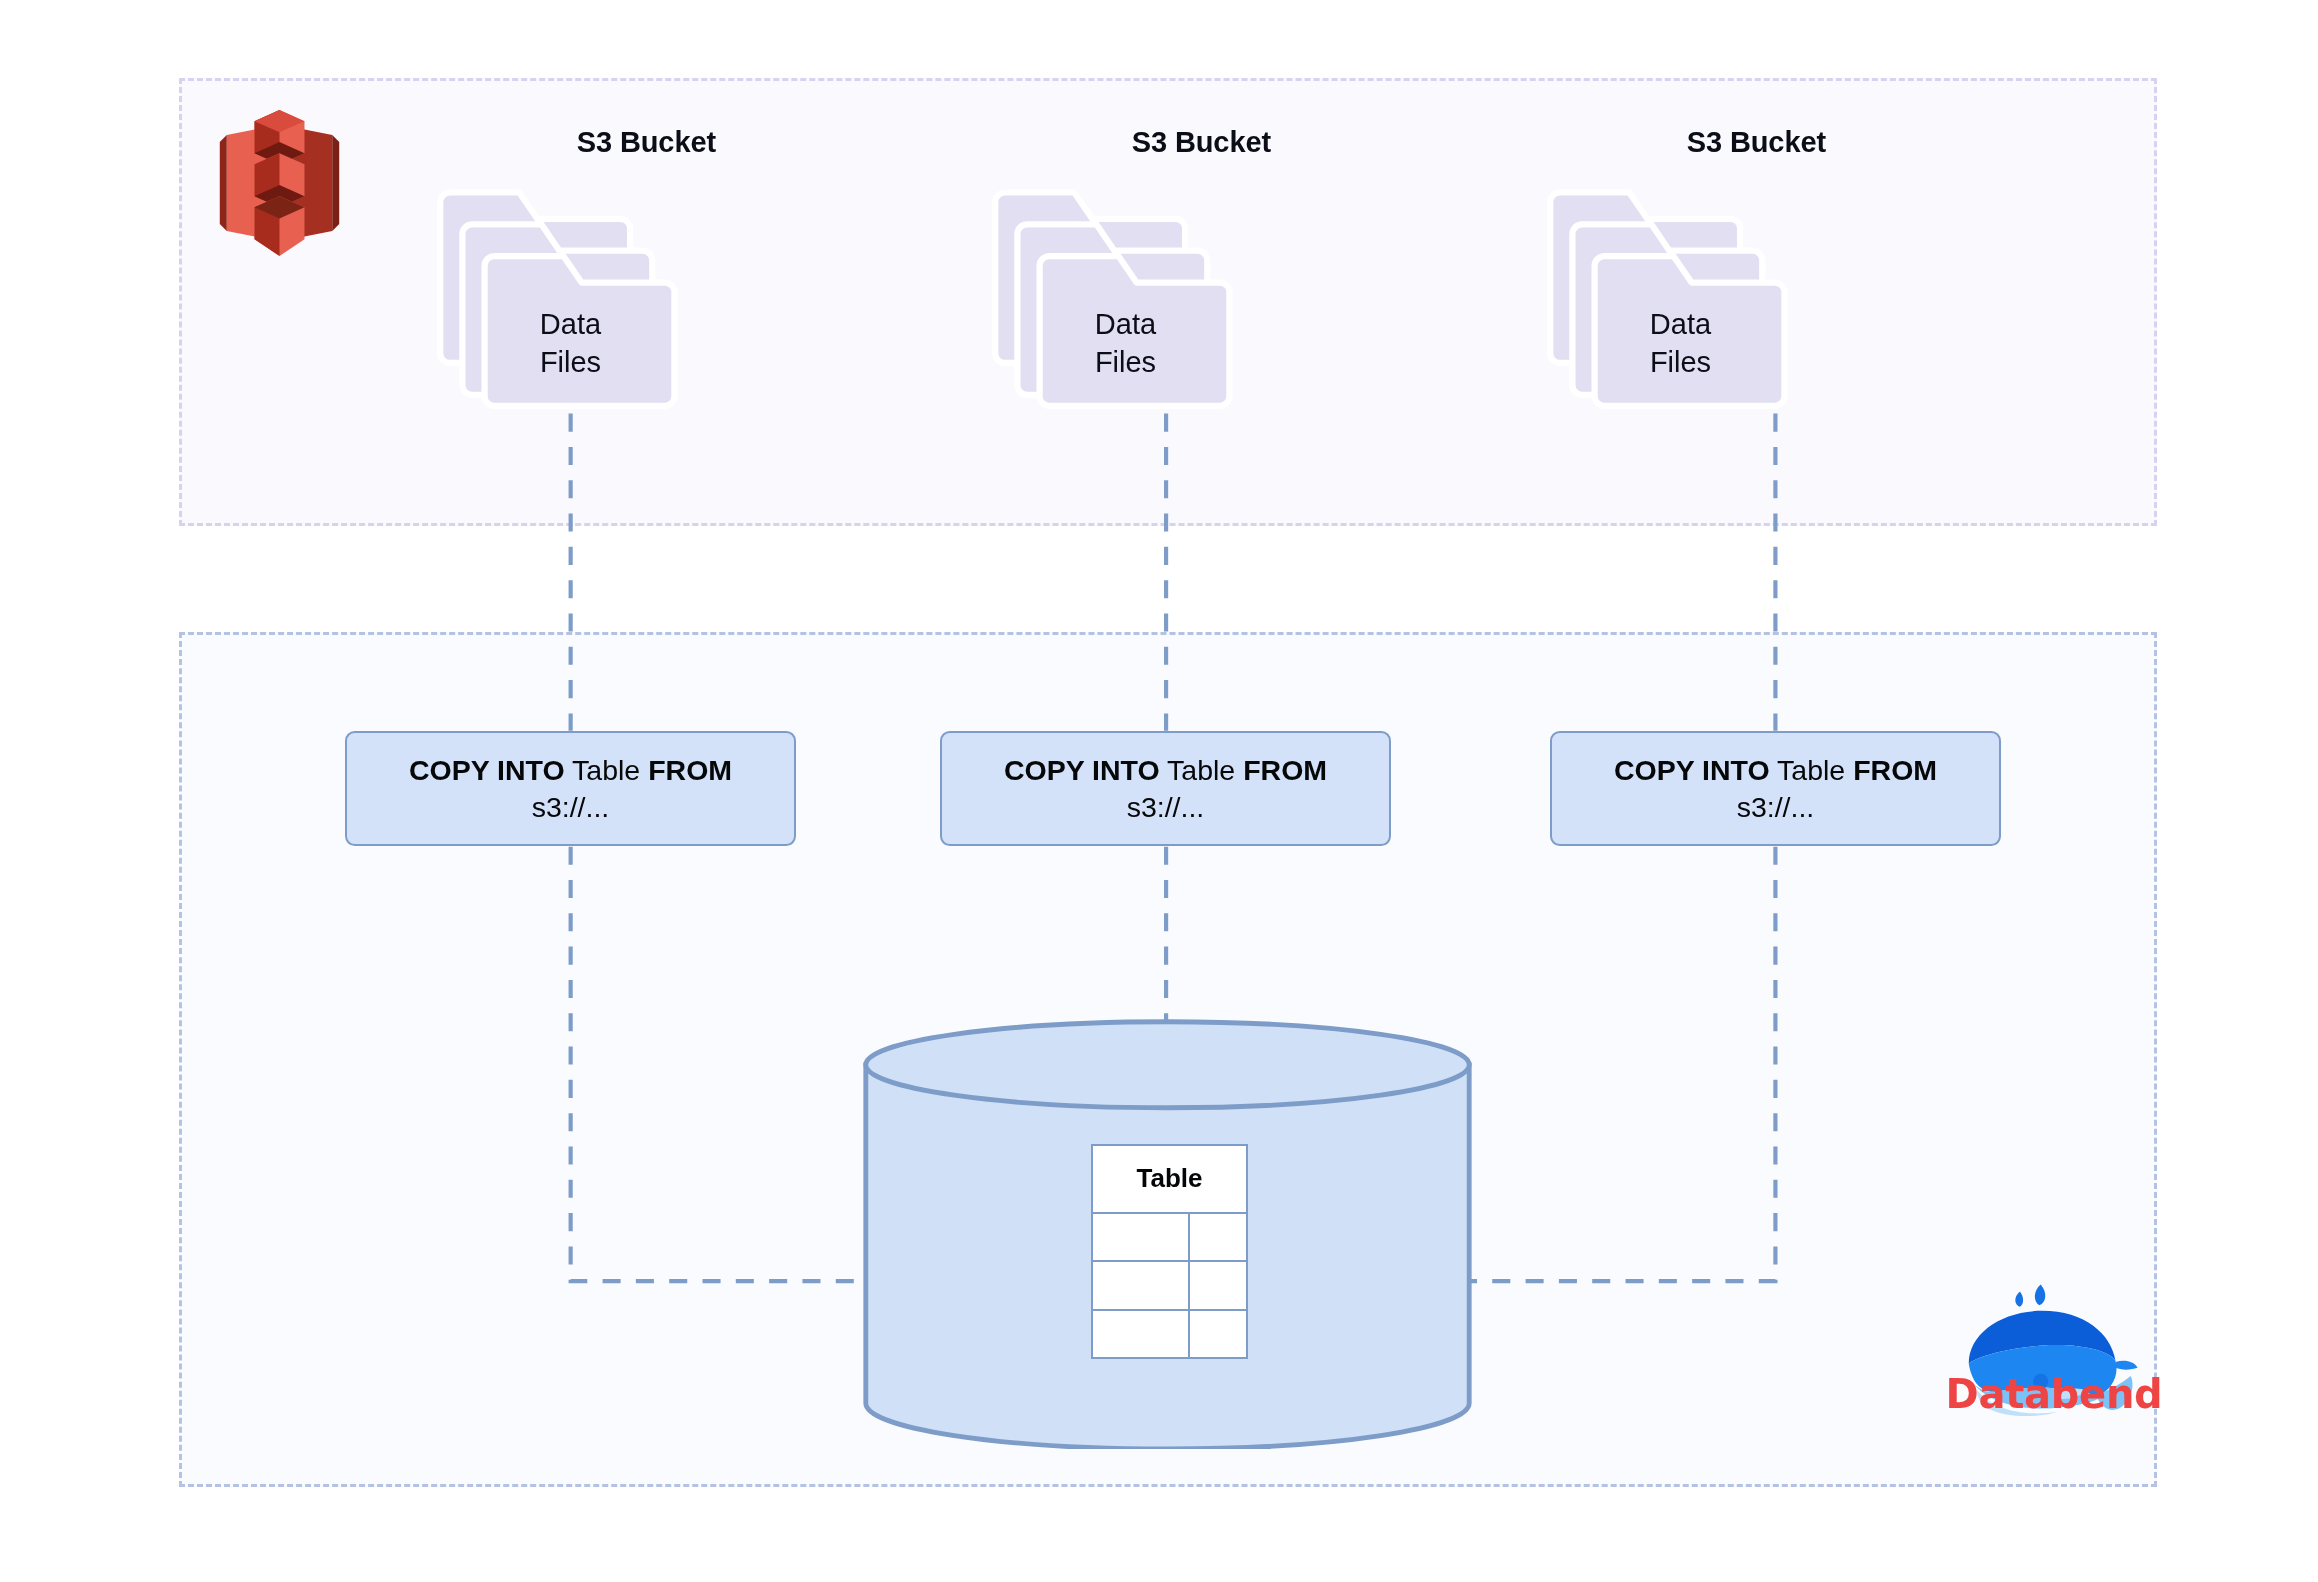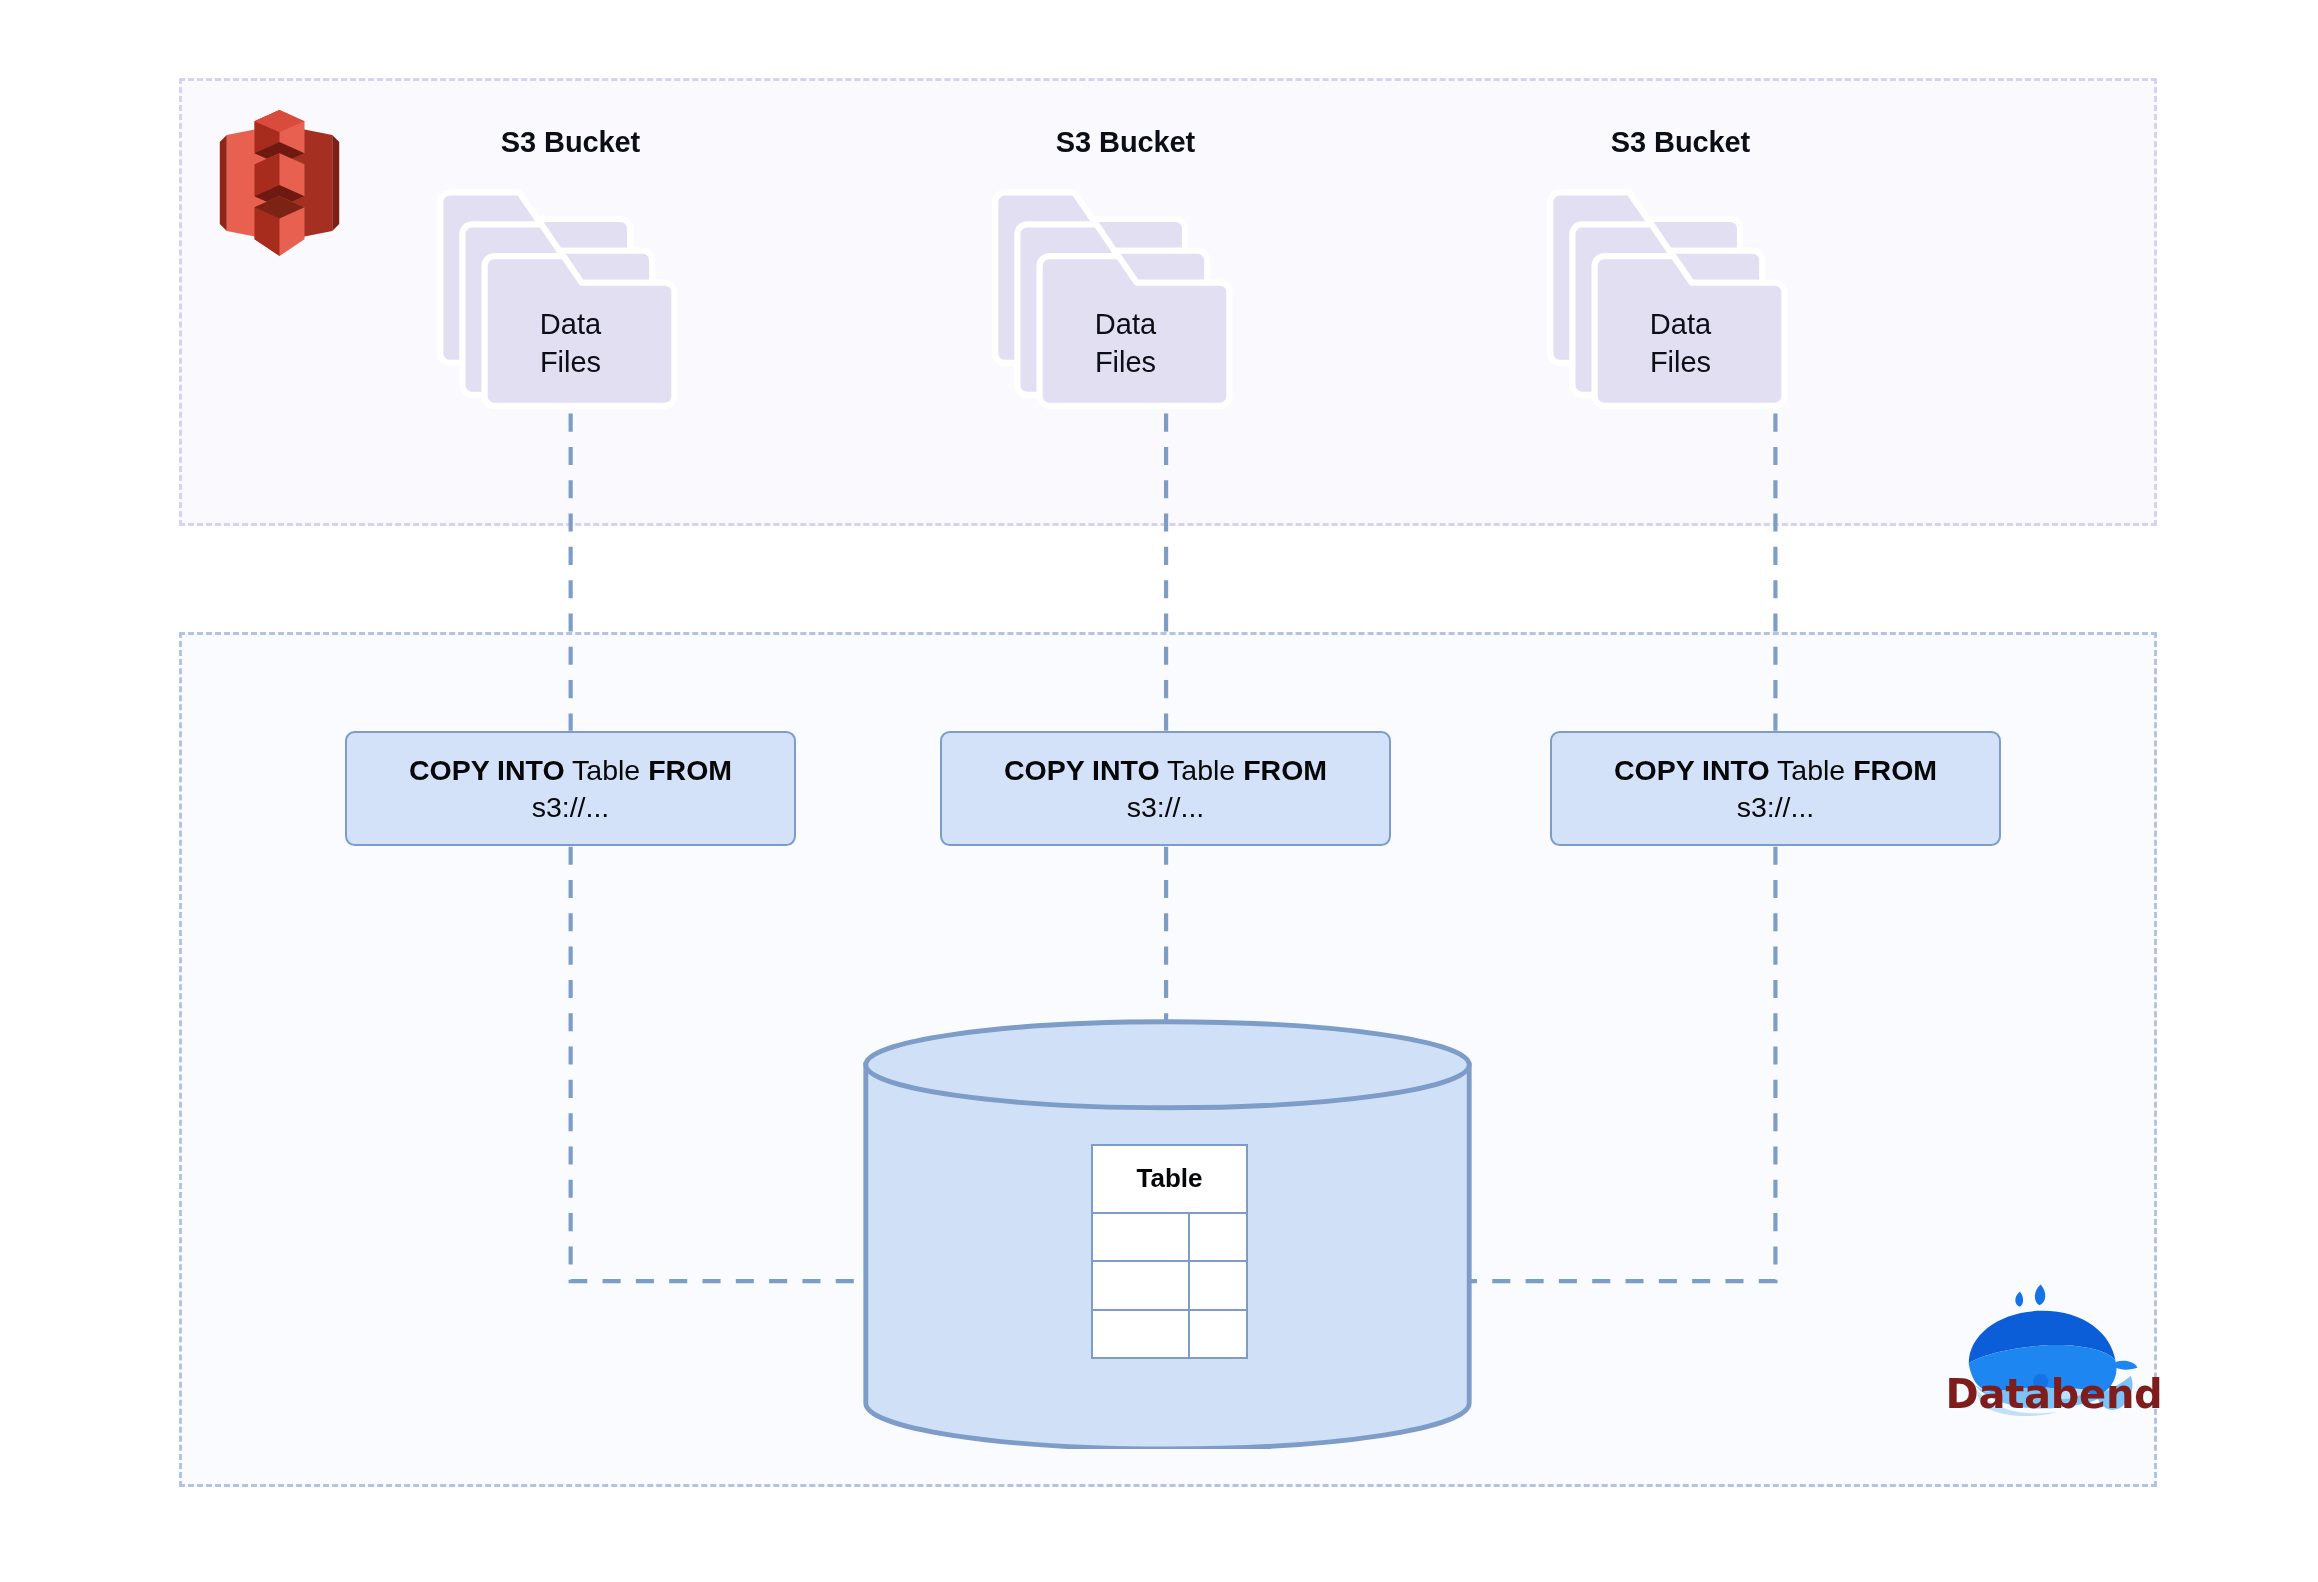--- a/index.html
+++ b/index.html
@@ -19,21 +19,21 @@
     border:3.5px dashed #d5d2f2;
   }
   .zone-databend{
     left:179px;top:632px;width:1978px;height:855px;
     background:#fafbfe;
     border:3.5px dashed #b4c3e4;
   }
 
   
   .s3-label{
-    position:absolute;top:126px;width:291px;text-align:center;
+    position:absolute;top:126px;width:291px;text-align:right;
     font-size:29px;font-weight:bold;color:#0b0d17;letter-spacing:-0.1px;
   }
 
   
   .folder-stack{position:absolute;top:184px;width:291px;height:229px;}
   .folder-stack svg{display:block;overflow:visible;}
   .datafiles-text{
     position:absolute;left:0;top:121px;width:291px;text-align:center;
     font-size:29px;line-height:38px;color:#0b0d17;font-weight:normal;
     pointer-events:none;
@@ -82,21 +82,21 @@
     border-bottom:2.8px solid #7d9cc8;
   }
   .db-table .trow:last-child{border-bottom:none;}
   .db-table .cell-l{flex:0 0 63.2%;box-sizing:border-box;border-right:2.8px solid #7d9cc8;}
   .db-table .cell-r{flex:1;box-sizing:border-box;}
 
   
   .databend-logo{position:absolute;left:1938px;top:1279px;width:229px;height:173px;}
   .databend-word{
     position:absolute;left:1922px;top:1371px;width:264px;text-align:center;
-    font-size:40px;font-weight:600;color:#7f1d1d;letter-spacing:-0.3px;
+    font-size:40px;font-weight:600;color:#ef4444;letter-spacing:-0.3px;
     font-family:"DejaVu Sans","Liberation Sans",sans-serif;
   }
 </style>
 </head>
 <body>
 
 <div id="stage">
 
   <div class="zone zone-source"></div>
 

